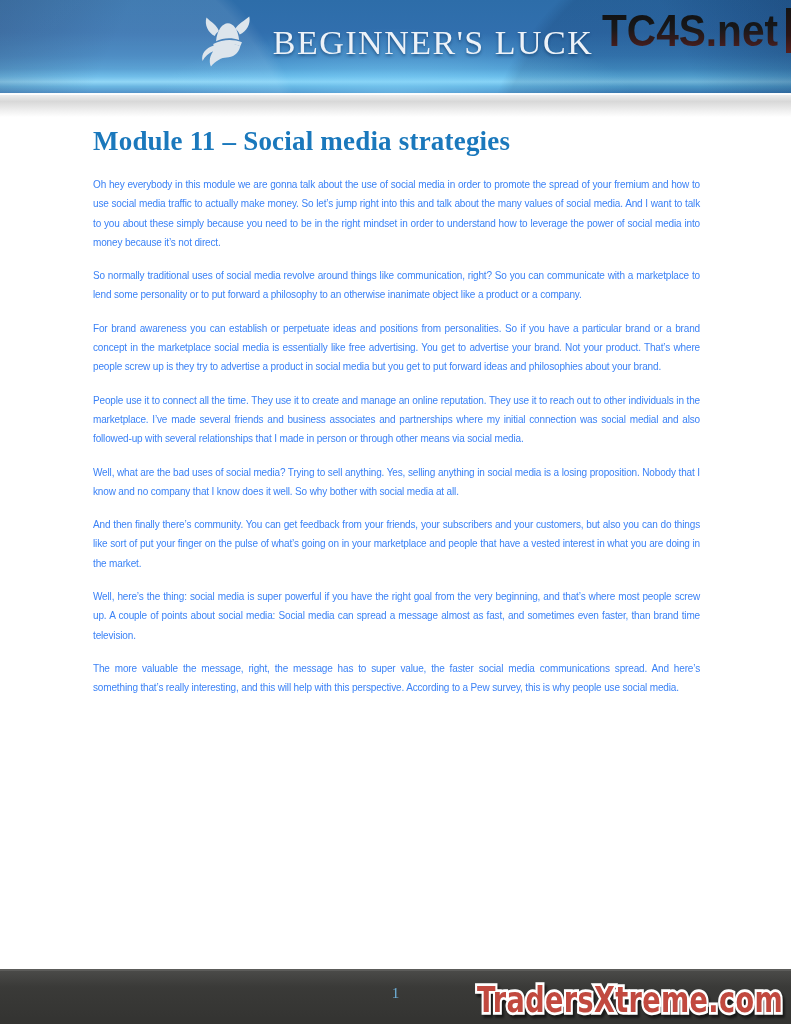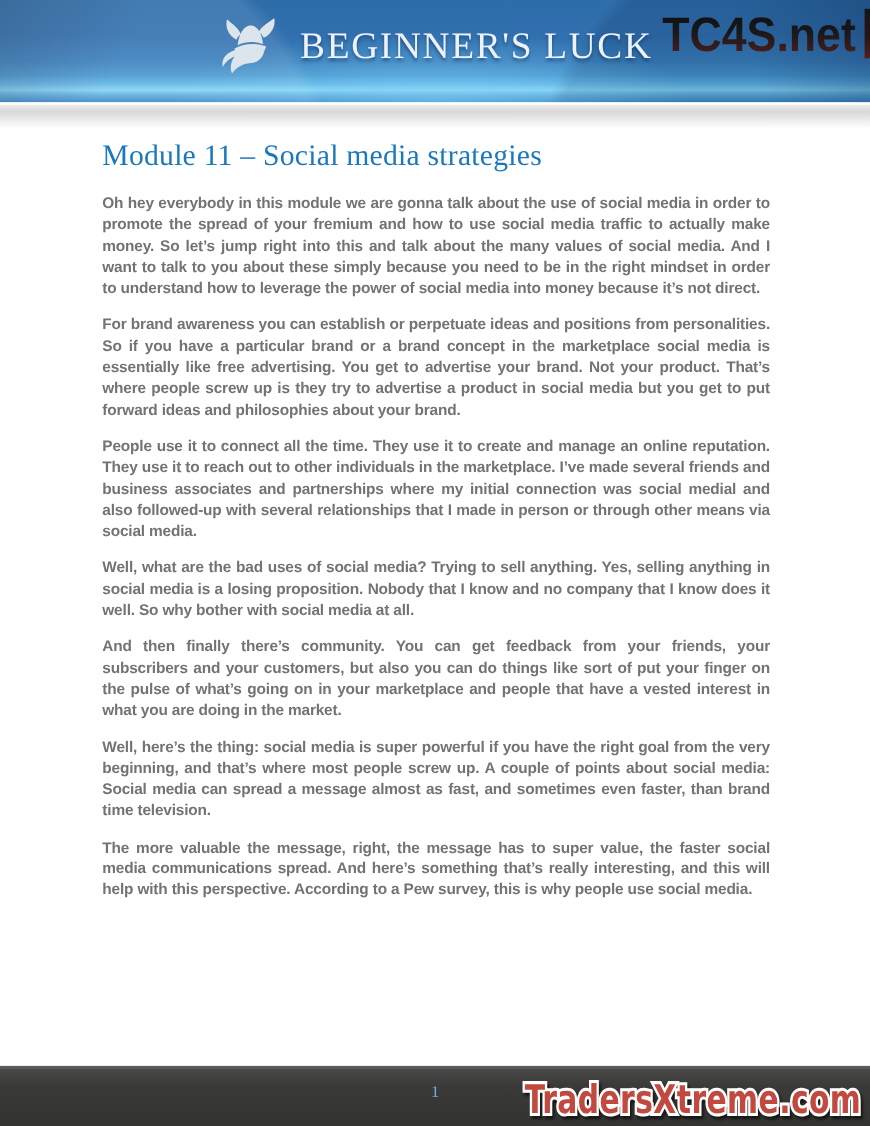--- a/index.html
+++ b/index.html
@@ -38,32 +38,32 @@
   }
   .header-strip {
     position:absolute; top:93px; left:0; width:791px; height:22px;
     border-top:2px solid #fdfdfd;
     background:linear-gradient(180deg, #ededed 0%, #d8d8d8 30%, #f0f0f0 72%, #ffffff 100%);
   }
 
   
   .content { position:absolute; top:126px; left:93px; width:607px; }
   .doc-title {
-    margin:0; font-family:"Liberation Serif", serif; font-weight:normal;
+    margin:0; font-family:"Liberation Serif", serif; font-weight:bold;
     font-size:27px; color:#1a78bc; letter-spacing:0.2px;
   }
   .doc-subtitle {
     margin:3px 0 0 0; font-family:"Liberation Serif", serif; font-weight:normal;
     font-size:17px; color:#70879f;
   }
   .body-text { margin-top:18px; }
   .body-text p {
     margin:0 0 14px 0;
-    font-size:14px; line-height:19.3px; letter-spacing:-0.15px;
-    color:#737373; text-align:justify;font-weight:bold;
+    font-size:10px; line-height:19.3px; letter-spacing:-0.15px;
+    color:#3b82f6; text-align:justify;
   }
   .p4-wrap { position:relative; }
   .dlsub-svg {
     position:absolute; left:50%; top:50%;
     transform:translate(-50%,-50%);
     pointer-events:none;
   }
   .dlsub-text {
     font-family:"DejaVu Serif", serif; font-weight:bold;
     font-size:41px; letter-spacing:1px;
@@ -120,20 +120,21 @@
     </svg>
     <div class="tc4s-edge"></div>
   </div>
   <div class="header-strip"></div>
 
   <div class="content">
     <h1 class="doc-title">Module 11 – Social media strategies</h1>
 
     <div class="body-text">
       <p>Oh hey everybody in this module we are gonna talk about the use of social media in order to promote the spread of your fremium and how to use social media traffic to actually make money. So let’s jump right into this and talk about the many values of social media. And I want to talk to you about these simply because you need to be in the right mindset in order to understand how to leverage the power of social media into money because it’s not direct.</p>
+      <p>So normally traditional uses of social media revolve around things like communication, right? So you can communicate with a marketplace to lend some personality or to put forward a philosophy to an otherwise inanimate object like a product or a company.</p>
       <p>For brand awareness you can establish or perpetuate ideas and positions from personalities. So if you have a particular brand or a brand concept in the marketplace social media is essentially like free advertising. You get to advertise your brand. Not your product. That’s where people screw up is they try to advertise a product in social media but you get to put forward ideas and philosophies about your brand.</p>
       <p>People use it to connect all the time. They use it to create and manage an online reputation. They use it to reach out to other individuals in the marketplace. I’ve made several friends and business associates and partnerships where my initial connection was social medial and also followed-up with several relationships that I made in person or through other means via social media.</p>
       <p>Well, what are the bad uses of social media? Trying to sell anything. Yes, selling anything in social media is a losing proposition. Nobody that I know and no company that I know does it well. So why bother with social media at all.</p>
       <p>And then finally there’s community. You can get feedback from your friends, your subscribers and your customers, but also you can do things like sort of put your finger on the pulse of what’s going on in your marketplace and people that have a vested interest in what you are doing in the market.</p>
       <p>Well, here’s the thing: social media is super powerful if you have the right goal from the very beginning, and that’s where most people screw up. A couple of points about social media: Social media can spread a message almost as fast, and sometimes even faster, than brand time television.</p>
       <p>The more valuable the message, right, the message has to super value, the faster social media communications spread. And here’s something that’s really interesting, and this will help with this perspective. According to a Pew survey, this is why people use social media.</p>
     </div>
   </div>
 
   <div class="footer">

